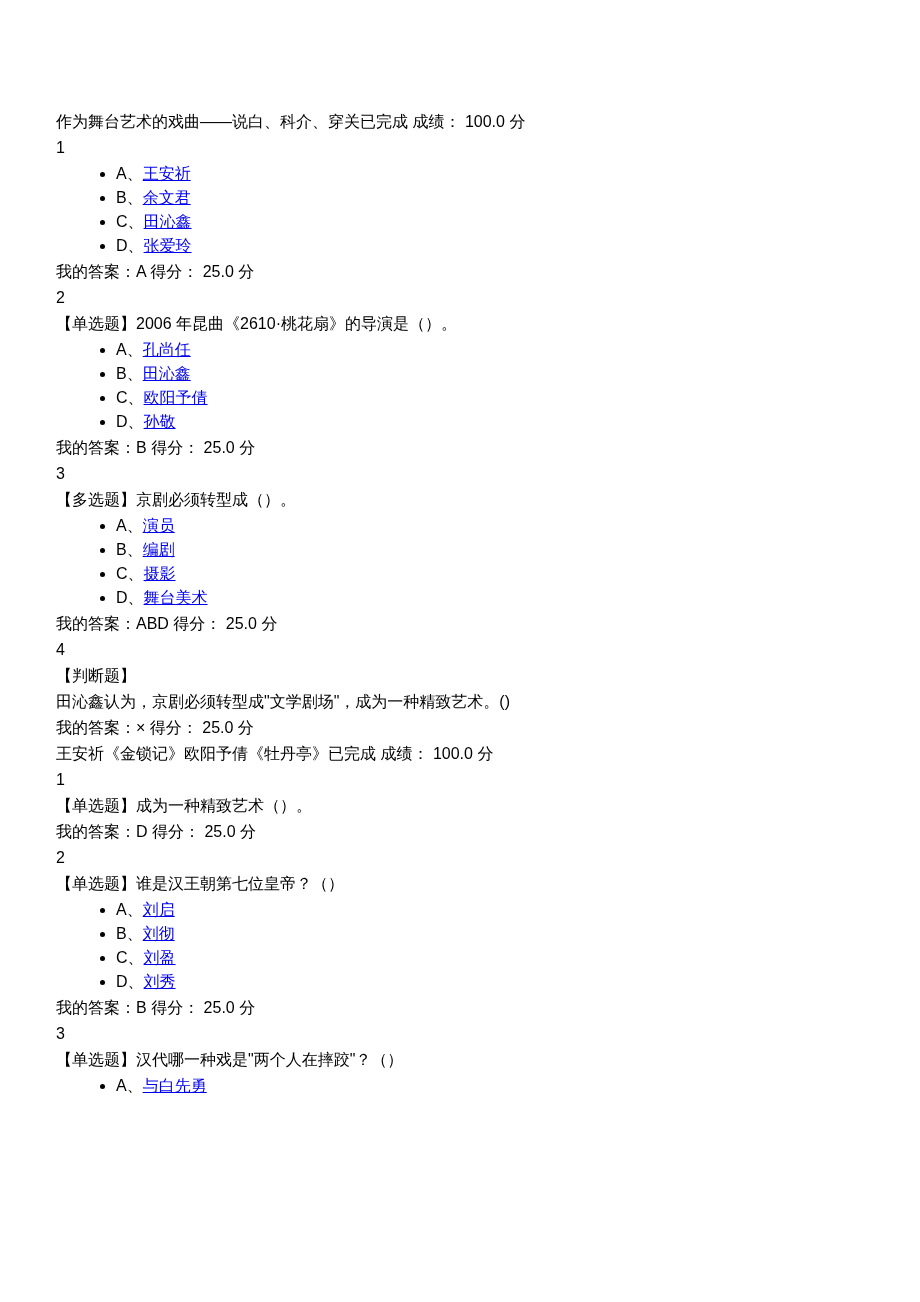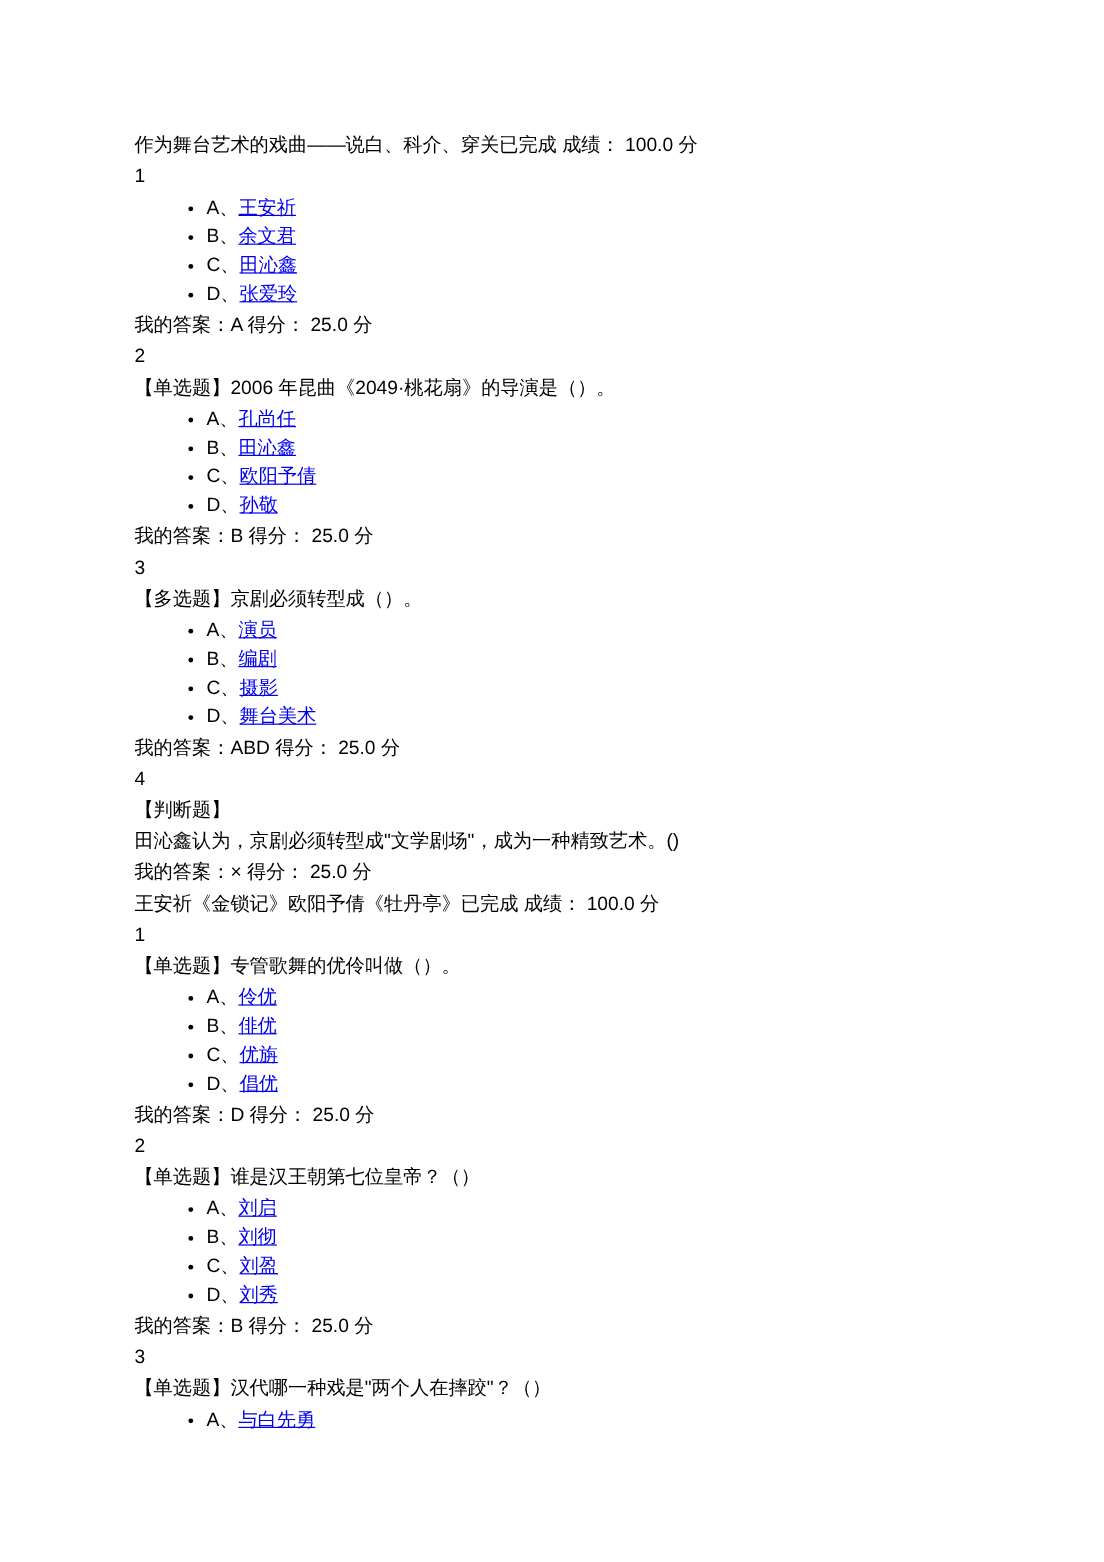--- a/index.html
+++ b/index.html
@@ -6,21 +6,21 @@
     margin: 0;
     padding: 0;
     background: #fff;
     font-family: "Microsoft YaHei", "SimSun", sans-serif;
     font-size: 16px;
     color: #000;
     line-height: 1.5;
   }
   .page {
     width: 920px;
-    padding: 110px 120px 60px 112px;
+    padding: 110px 120px 60px 56px;
     box-sizing: border-box;
   }
   .section-header, .question-num, .question-stem, .answer-line, .judge-body {
     margin: 0 0 2px 0;
   }
   ul.option-list {
     list-style: disc;
     margin: 0 0 2px 0;
     padding-left: 60px;
   }
@@ -41,21 +41,21 @@
     <div class="section-header"><span>作为舞台艺术的戏曲——说白、科介、穿关</span><span>已完成</span> <span>成绩：</span> <span>100.0</span> <span>分</span></div>
     <div class="question-num">1</div>
     <ul class="option-list">
       <li><span class="opt-letter">A、</span><a href="#" class="opt-link">王安祈</a></li>
       <li><span class="opt-letter">B、</span><a href="#" class="opt-link">余文君</a></li>
       <li><span class="opt-letter">C、</span><a href="#" class="opt-link">田沁鑫</a></li>
       <li><span class="opt-letter">D、</span><a href="#" class="opt-link">张爱玲</a></li>
     </ul>
     <div class="answer-line"><span>我的答案：</span><span>A</span>  <span>得分：</span> <span>25.0</span> <span>分</span></div>
     <div class="question-num">2</div>
-    <div class="question-stem"><span>【单选题】</span><span>2006 年昆曲《2049·桃花扇》的导演是（）。</span></div>
+    <div class="question-stem"><span>【单选题】</span><span>2006 年昆曲《2610·桃花扇》的导演是（）。</span></div>
     <ul class="option-list">
       <li><span class="opt-letter">A、</span><a href="#" class="opt-link">孔尚任</a></li>
       <li><span class="opt-letter">B、</span><a href="#" class="opt-link">田沁鑫</a></li>
       <li><span class="opt-letter">C、</span><a href="#" class="opt-link">欧阳予倩</a></li>
       <li><span class="opt-letter">D、</span><a href="#" class="opt-link">孙敬</a></li>
     </ul>
     <div class="answer-line"><span>我的答案：</span><span>B</span>  <span>得分：</span> <span>25.0</span> <span>分</span></div>
     <div class="question-num">3</div>
     <div class="question-stem"><span>【多选题】</span><span>京剧必须转型成（）。</span></div>
     <ul class="option-list">
@@ -64,27 +64,21 @@
       <li><span class="opt-letter">C、</span><a href="#" class="opt-link">摄影</a></li>
       <li><span class="opt-letter">D、</span><a href="#" class="opt-link">舞台美术</a></li>
     </ul>
     <div class="answer-line"><span>我的答案：</span><span>ABD</span>  <span>得分：</span> <span>25.0</span> <span>分</span></div>
     <div class="question-num">4</div>
     <div class="question-stem">【判断题】</div>
     <div class="judge-body">田沁鑫认为，京剧必须转型成"文学剧场"，成为一种精致艺术。()</div>
     <div class="answer-line"><span>我的答案：</span><span>×</span>  <span>得分：</span> <span>25.0</span> <span>分</span></div>
     <div class="section-header"><span>王安祈《金锁记》欧阳予倩《牡丹亭》</span><span>已完成</span> <span>成绩：</span> <span>100.0</span> <span>分</span></div>
     <div class="question-num">1</div>
-    <div class="question-stem"><span>【单选题】</span><span>专管歌舞的优伶叫做（）。</span></div>
-    <ul class="option-list">
-      <li><span class="opt-letter">A、</span><a href="#" class="opt-link">伶优</a></li>
-      <li><span class="opt-letter">B、</span><a href="#" class="opt-link">俳优</a></li>
-      <li><span class="opt-letter">C、</span><a href="#" class="opt-link">优旃</a></li>
-      <li><span class="opt-letter">D、</span><a href="#" class="opt-link">倡优</a></li>
-    </ul>
+    <div class="question-stem"><span>【单选题】</span><span>成为一种精致艺术（）。</span></div>
     <div class="answer-line"><span>我的答案：</span><span>D</span>  <span>得分：</span> <span>25.0</span> <span>分</span></div>
     <div class="question-num">2</div>
     <div class="question-stem"><span>【单选题】</span><span>谁是汉王朝第七位皇帝？（）</span></div>
     <ul class="option-list">
       <li><span class="opt-letter">A、</span><a href="#" class="opt-link">刘启</a></li>
       <li><span class="opt-letter">B、</span><a href="#" class="opt-link">刘彻</a></li>
       <li><span class="opt-letter">C、</span><a href="#" class="opt-link">刘盈</a></li>
       <li><span class="opt-letter">D、</span><a href="#" class="opt-link">刘秀</a></li>
     </ul>
     <div class="answer-line"><span>我的答案：</span><span>B</span>  <span>得分：</span> <span>25.0</span> <span>分</span></div>

